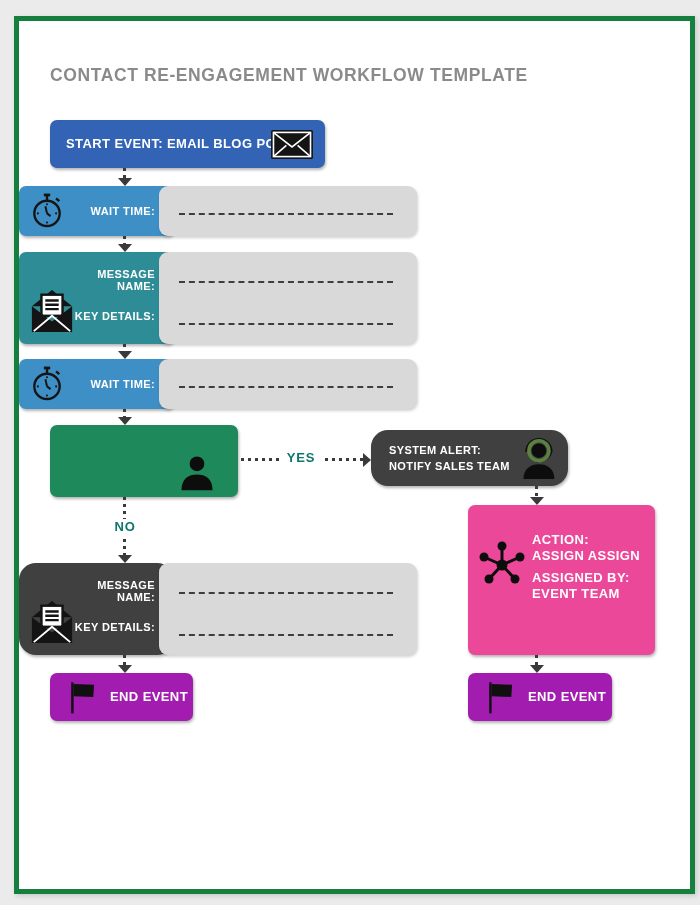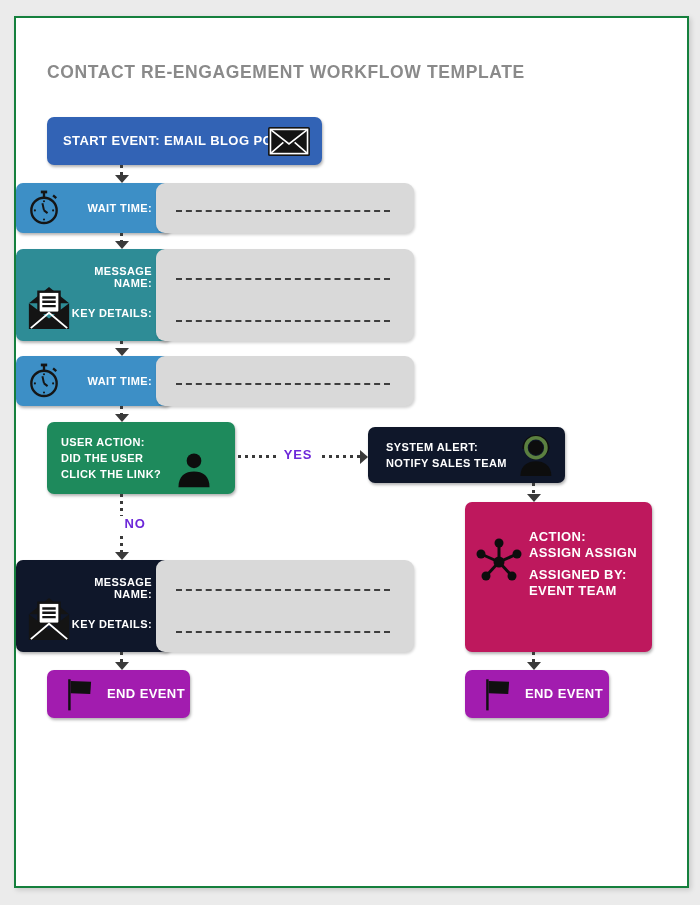--- a/index.html
+++ b/index.html
@@ -4,21 +4,21 @@
 <style>
   html,body { margin:0; padding:0; }
   body {
     width:700px; height:905px; position:relative;
     background:#ebebeb;
     font-family:"Liberation Sans", sans-serif;
     overflow:hidden;
   }
   .page {
     position:absolute; left:14px; top:16px; width:671px; height:868px;
-    background:#ffffff; border:2px solid #15803d;
+    background:#ffffff; border:5px solid #15803d;
     box-shadow:2px 2px 5px rgba(0,0,0,0.15);
   }
   .title {
     position:absolute; left:31px; top:44px;
     font-size:17.5px; font-weight:bold; letter-spacing:.6px; color:#8a8a8a;
     white-space:nowrap;
   }
   .box {
     position:absolute; border-radius:7px; color:#fff;
     box-shadow:1px 2px 3px rgba(0,0,0,0.3);
@@ -34,22 +34,22 @@
     background:#d9d9d9; border-radius:9px; box-shadow:1px 2px 3px rgba(0,0,0,0.18);
   }
   .blank {
     position:absolute; left:20px; width:214px; height:14px;
     border-bottom:2px dashed #3e3e3e; font-size:11.5px; color:#333;
   }
   .c-startblue { background:#3263b5; }
   .c-waitblue  { background:#3d8fc6; }
   .c-teal      { background:#2e8c96; }
   .c-green     { background:#1e8a5c; }
-  .c-olive     { background:#0f172a; }
-  .c-sage      { background:#be185d; }
+  .c-olive     { background:#404040;border-radius:17px; }
+  .c-sage      { background:#ec4899; }
   .c-slate     { background:#a21caf; }
   .va {
     position:absolute; width:3px;
     background-image:repeating-linear-gradient(#3a3a3a 0 3px, rgba(0,0,0,0) 3px 7px);
   }
   .va::after {
     content:""; position:absolute; left:-5.5px; bottom:-8px; width:0; height:0;
     border-left:7px solid transparent; border-right:7px solid transparent;
     border-top:8px solid #3a3a3a;
   }
@@ -57,21 +57,21 @@
     position:absolute; height:3px;
     background-image:repeating-linear-gradient(90deg, #3a3a3a 0 3px, rgba(0,0,0,0) 3px 7px);
   }
   .ha::after {
     content:""; position:absolute; right:-8px; top:-5.5px; width:0; height:0;
     border-top:7px solid transparent; border-bottom:7px solid transparent;
     border-left:8px solid #3a3a3a;
   }
   .branch-lbl {
     position:absolute; background:#ffffff; text-align:center;
-    font-weight:bold; font-size:13px; letter-spacing:.8px; color:#6d28d9;
+    font-weight:bold; font-size:13px; letter-spacing:.8px; color:#0f766e;
     height:16px; line-height:16px;
   }
   .icon { position:absolute; }
   .node-lines div { line-height:16px; }
 </style>
 </head>
 <body>
 
 <div class="page">
 
@@ -147,25 +147,20 @@
       <div class="lbl" style="position:absolute;left:44px;top:0;width:92px;height:50px;display:flex;align-items:center;justify-content:flex-end;">WAIT TIME:</div>
     </div>
     <div class="row-panel">
       <div class="blank" style="top:13px;"></div>
     </div>
   </div>
 
   <div class="va" style="left:104px;top:388px;height:8px;"></div>
 
   <div class="box c-green" style="left:31px;top:404px;width:188px;height:72px;">
-    <div class="lbl node-lines" style="position:absolute;left:14px;top:12px;">
-      <div>USER ACTION:</div>
-      <div>DID THE USER</div>
-      <div>CLICK THE LINK?</div>
-    </div>
     <svg class="icon" style="right:22px;bottom:6px;" width="38" height="38" viewBox="0 0 44 44">
       <circle cx="22" cy="12.5" r="8.5" fill="#0d0d0d"></circle>
       <path d="M4,43 C4,30 12,25 22,25 C32,25 40,30 40,43 Z" fill="#0d0d0d"></path>
     </svg>
   </div>
 
   <div class="ha" style="left:222px;top:437px;width:122px;"></div>
   <div class="branch-lbl" style="left:261px;top:429px;width:42px;">YES</div>
 
   <div class="box c-olive" style="left:352px;top:409px;width:197px;height:56px;">
@@ -179,21 +174,21 @@
       <circle cx="21" cy="26" r="2.2" fill="#0d0d0d"></circle>
       <circle cx="23" cy="15" r="11" fill="none" stroke="#5b8040" stroke-width="4"></circle>
       <circle cx="23" cy="15" r="8" fill="#0d0d0d"></circle>
       <path d="M6,46 C6,35 14,30 23,30 C32,30 40,35 40,46 Z" fill="#0d0d0d"></path>
     </svg>
   </div>
 
   <div class="va" style="left:516px;top:465px;height:11px;"></div>
 
   <div class="va" style="left:104px;top:476px;height:58px;"></div>
-  <div class="branch-lbl" style="left:99px;top:498px;width:40px;">NO</div>
+  <div class="branch-lbl" style="left:86px;top:498px;width:40px;">NO</div>
 
   <div class="box c-sage" style="left:449px;top:484px;width:187px;height:150px;">
     <svg class="icon" style="left:8px;top:32px;" width="52" height="52" viewBox="0 0 52 52">
       <g stroke="#0d0d0d" stroke-width="3">
         <line x1="26" y1="28" x2="26" y2="9"></line>
         <line x1="26" y1="28" x2="8" y2="20"></line>
         <line x1="26" y1="28" x2="44" y2="20"></line>
         <line x1="26" y1="28" x2="13" y2="42"></line>
         <line x1="26" y1="28" x2="39" y2="42"></line>
       </g>

